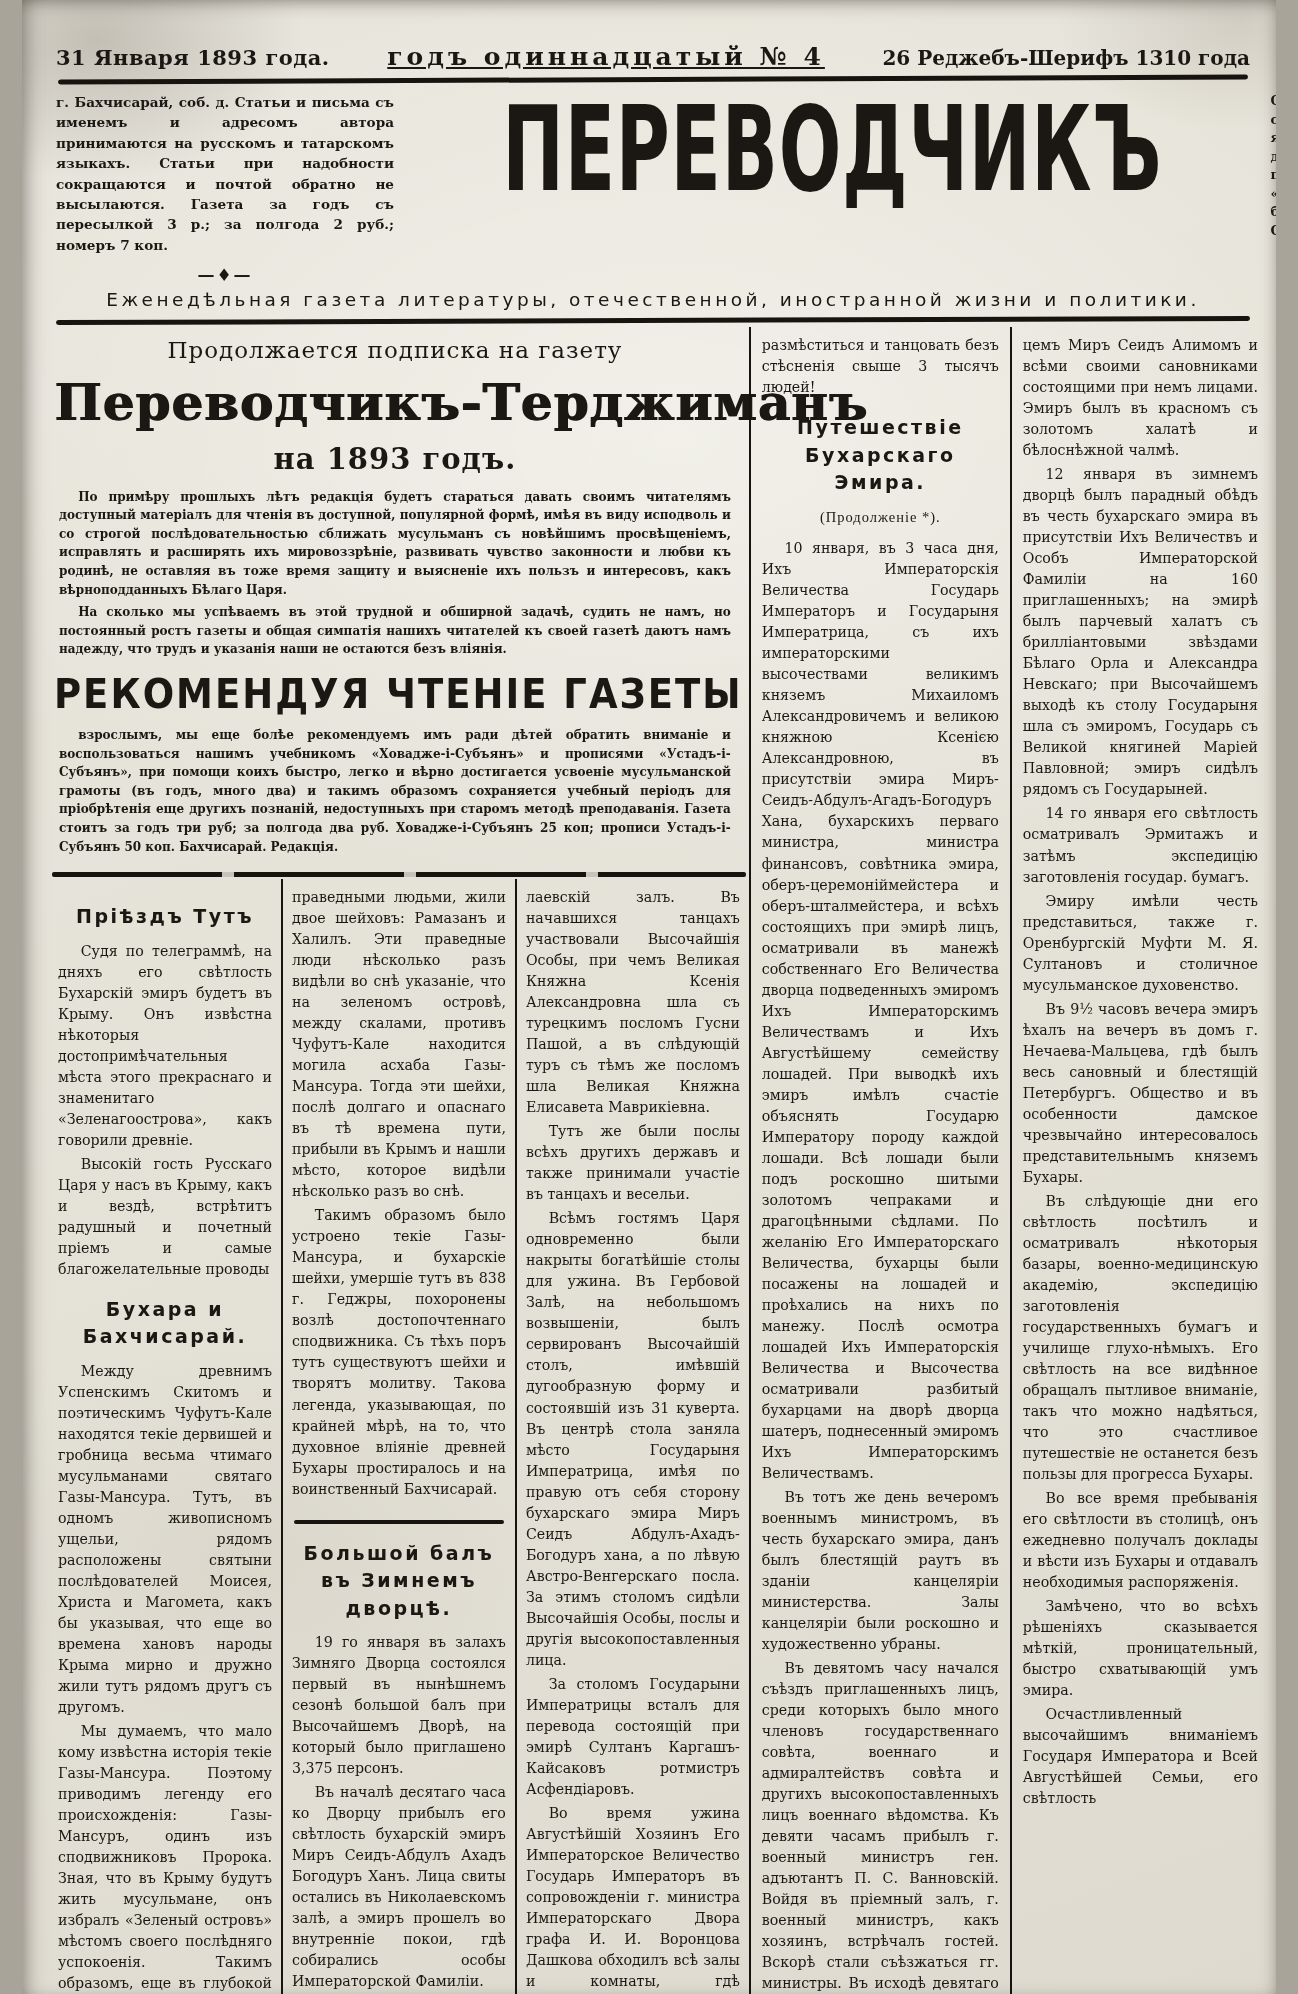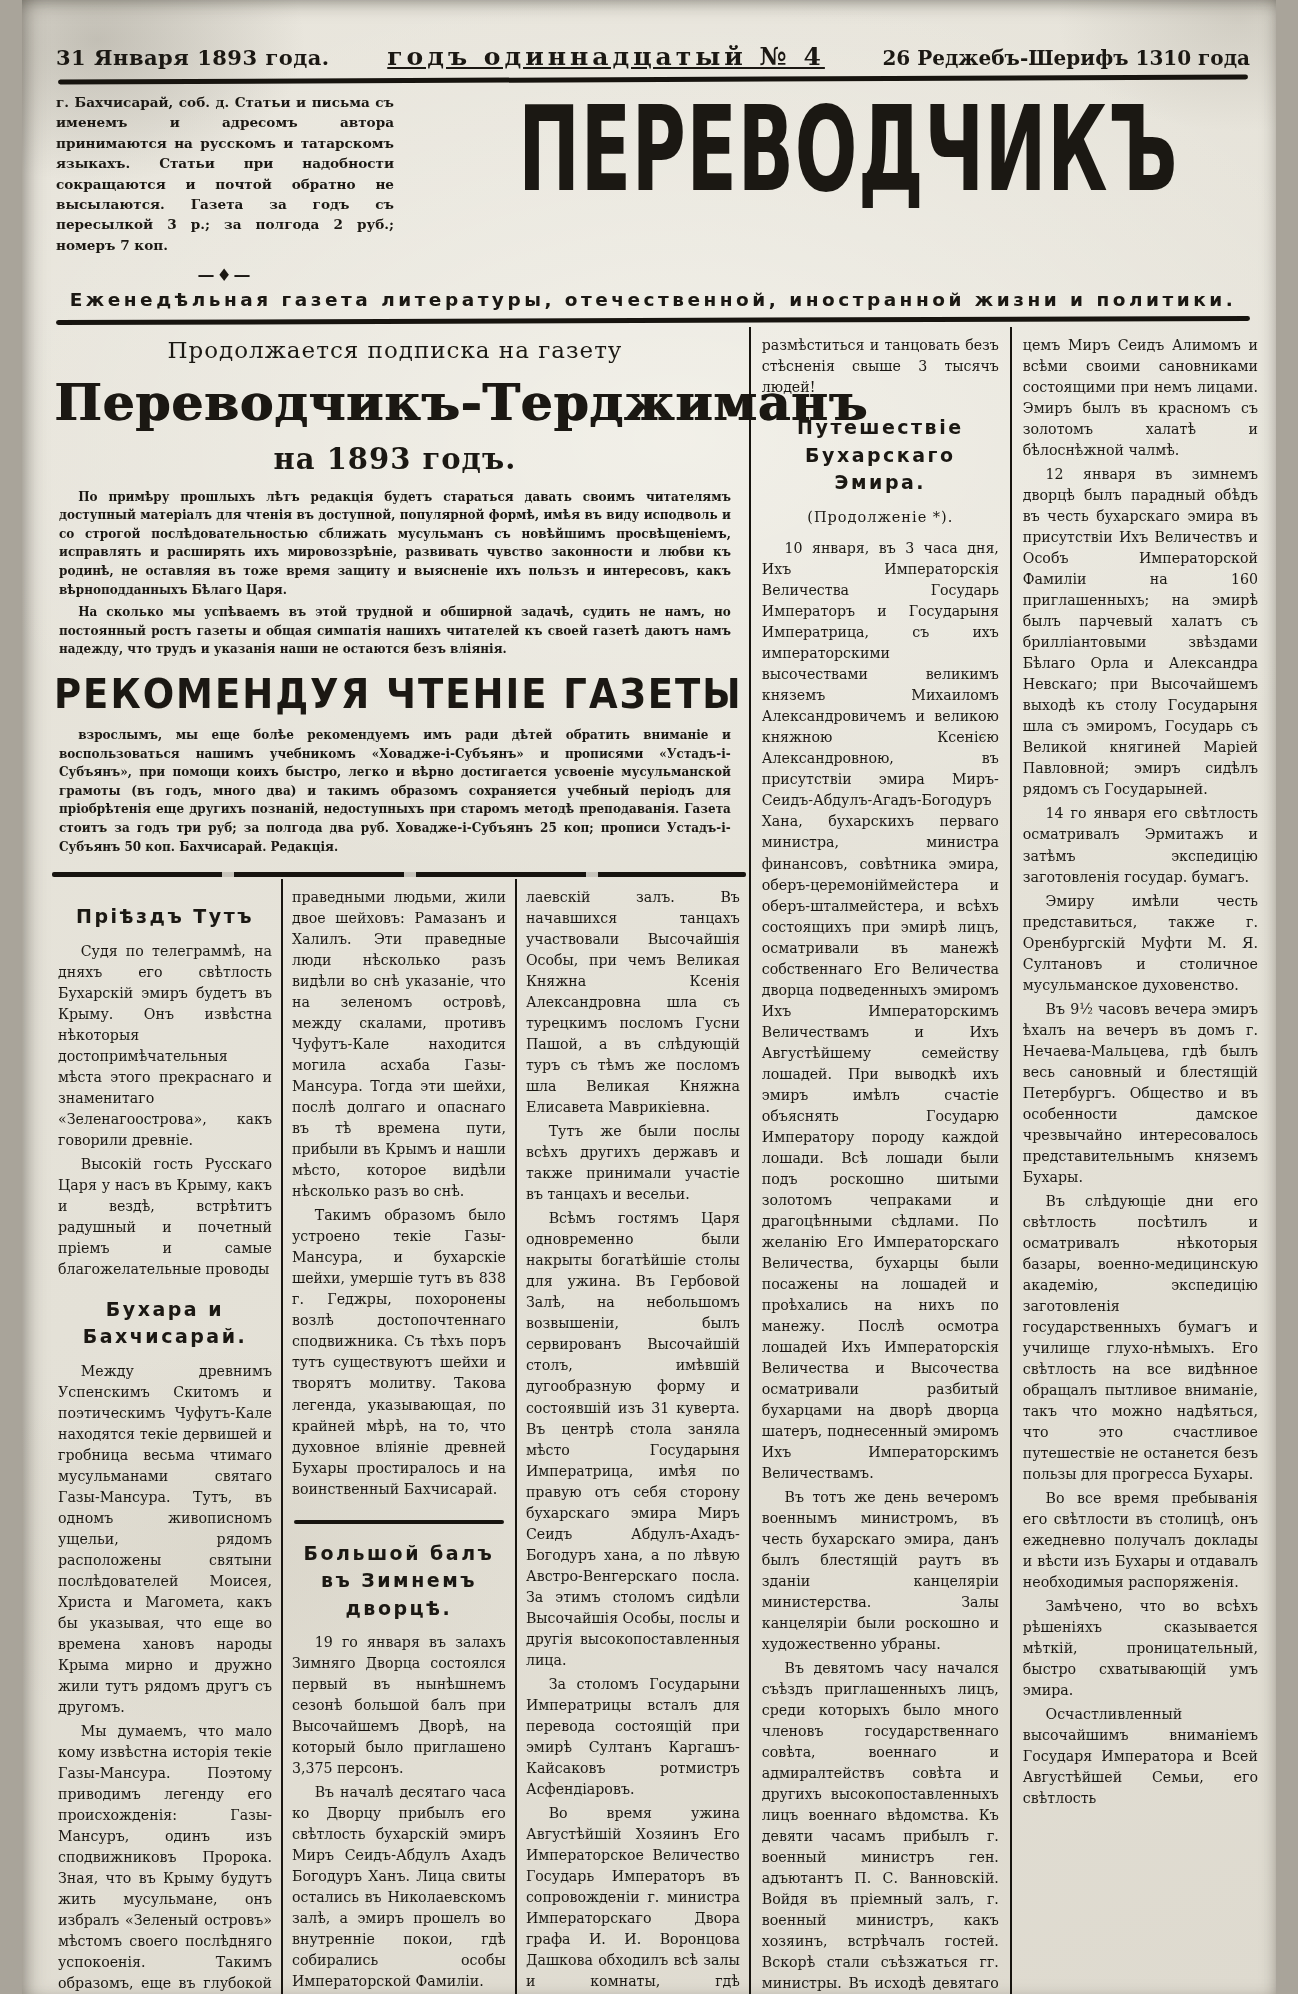--- a/index.html
+++ b/index.html
@@ -16,32 +16,32 @@
     font-family:"DejaVu Serif", serif;
   }
   .rule{height:5px;background:#17140f;border-radius:3px;}
   .rule-top{margin:6px 2px 10px;transform:rotate(-.25deg);}
   .rule-sub{margin:8px 0 0;transform:rotate(-.2deg);}
   .hdr{padding:42px 26px 0 34px;}
   .hdr-top{display:flex;align-items:baseline;gap:12px;}
   .hdr-date-left{font-weight:bold;font-size:21px;white-space:nowrap;letter-spacing:.5px;}
   .hdr-vol{flex:1;text-align:center;font-weight:bold;font-size:25px;letter-spacing:4px;white-space:nowrap;text-decoration:underline;}
   .hdr-date-right{font-weight:bold;font-size:20px;white-space:nowrap;}
-  .hdr-mid{display:flex;gap:20px;align-items:flex-start;}
+  .hdr-mid{display:flex;gap:4px;align-items:flex-start;}
   .hdr-left-notice{width:338px;font-size:13.6px;font-weight:bold;text-align:justify;line-height:1.5;}
   .hdr-title-wrap{flex:1;text-align:center;overflow:visible;}
   .hdr-title{
     font-family:"DejaVu Sans", sans-serif;font-weight:bold;font-size:97px;line-height:1.05;
     white-space:nowrap;display:inline-block;transform:scale(.76,1.22);transform-origin:50% 30%;
     letter-spacing:1px;margin-top:2px;
   }
   .hdr-right-notice{width:324px;font-size:12.8px;font-weight:bold;text-align:justify;line-height:1.45;}
   .ornament{text-align:center;font-size:17px;font-weight:bold;letter-spacing:2px;margin-top:10px;}
   .hdr-sub{
-    text-align:center;font-family:"DejaVu Sans", sans-serif;font-weight:bold;
+    text-align:center;font-family:"DejaVu Sans", sans-serif;font-weight:normal;
     font-size:18.5px;letter-spacing:3.5px;margin-top:4px;white-space:nowrap;
   }
   .main{display:flex;align-items:stretch;height:1700px;padding:4px 10px 0 28px;}
   .vrule{width:2px;background:#17140f;margin:0 1px;}
   .left-zone{width:724px;display:flex;flex-direction:column;min-width:0;}
   .sub-block{padding:8px 12px 0 4px;}
   .sub-kicker{text-align:center;font-size:23px;letter-spacing:1px;margin:2px 0 14px;}
   .sub-title{
     text-align:center;font-weight:bold;font-size:50px;letter-spacing:1px;line-height:1.05;
     text-shadow:1.3px 0 0 currentColor;white-space:nowrap;
@@ -60,21 +60,21 @@
   .textcol{font-size:14.2px;line-height:1.48;overflow:hidden;}
   .lcol{flex:1;min-width:0;padding:8px 8px 0;}
   .col4{width:266px;padding:8px 10px 0;box-sizing:border-box;}
   .col5{width:262px;padding:8px 8px 0 10px;box-sizing:border-box;}
   .blk-para{text-align:justify;text-indent:1.6em;margin:0 0 3px;}
   .blk-para.flush{text-indent:0;}
   .blk-heading{
     font-family:"DejaVu Sans", sans-serif;font-weight:bold;font-size:19px;letter-spacing:2.5px;
     text-align:center;line-height:1.45;margin:16px 6px 10px;
   }
-  .blk-subheading{text-align:center;font-size:14.5px;margin:0 0 10px;letter-spacing:1px;}
+  .blk-subheading{text-align:center;font-size:14.5px;margin:0 0 10px;letter-spacing:1px;font-family:Liberation Serif, serif;}
   .blk-divider{width:210px;height:4px;background:#17140f;border-radius:2px;margin:20px auto 6px;}
 </style>
 </head>
 <body>
 
 <div class="page">
 
   <div class="hdr">
     <div class="hdr-top">
       <div class="hdr-date-left">31 Января 1893 года.</div>

